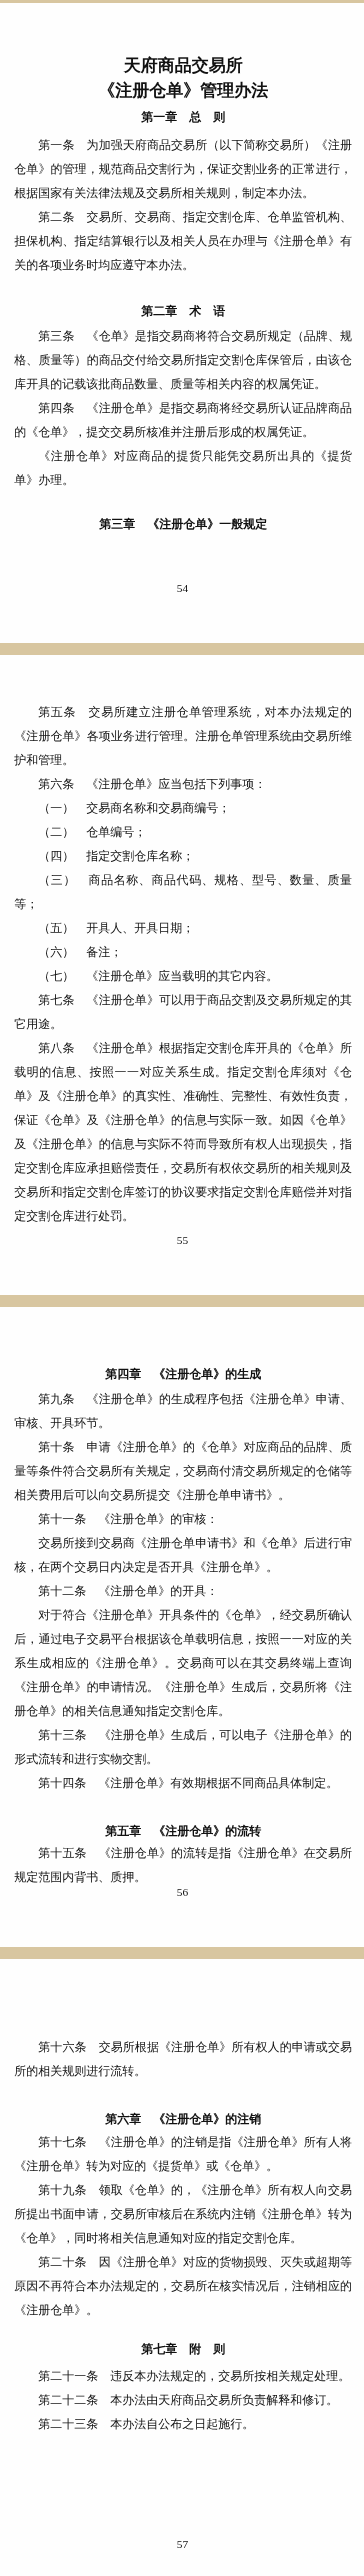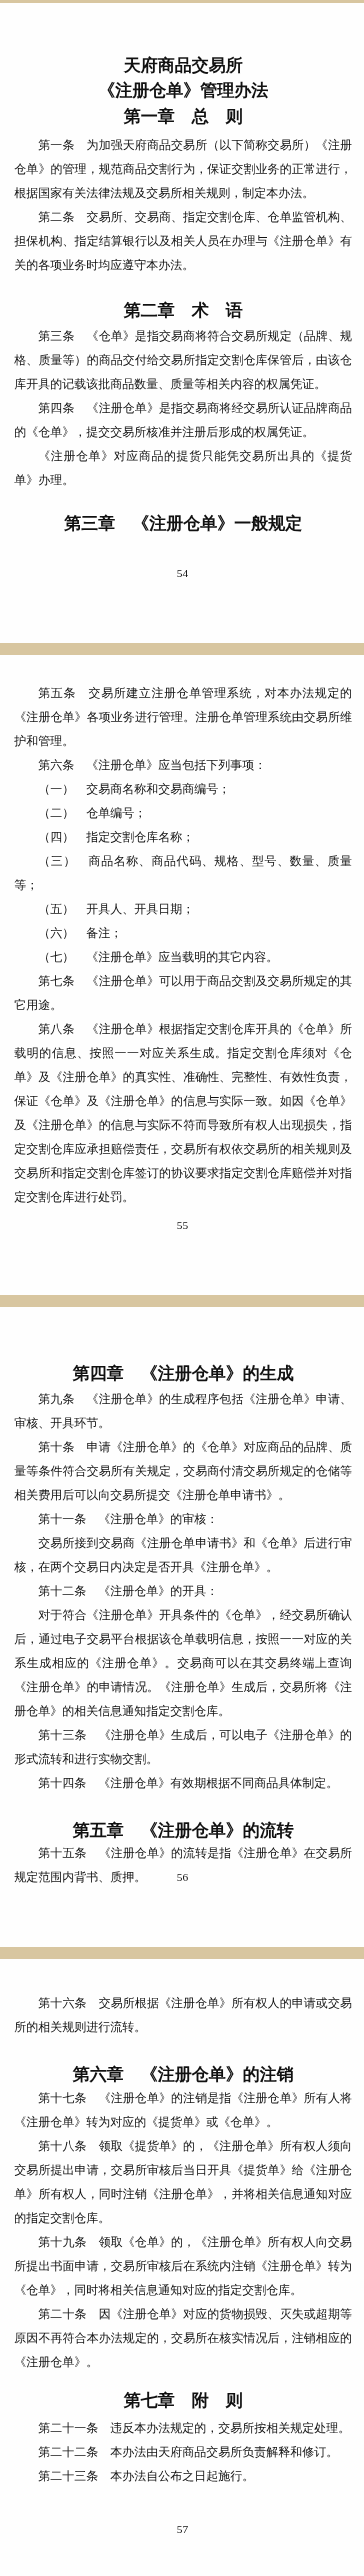--- a/index.html
+++ b/index.html
@@ -33,48 +33,48 @@
   .doc-title {
     margin: 0;
     font-size: 17px;
     font-weight: bold;
     line-height: 24.6px;
     text-align: center;
     letter-spacing: 0px;
   }
   .chapter {
     margin: 0;
-    font-size: 17px;
+    font-size: 12px;
     font-weight: bold;
     line-height: 20.6px;
     text-align: center;
   }
   .para {
     margin: 0;
     font-size: 12px;
     line-height: 24px;
     text-align: justify;
     text-justify: inter-ideograph;
     text-indent: 2em;
     word-break: break-all;
   }
   .pagenum {
     position: absolute;
-    top: 558px;
+    top: 573px;
     left: 0;
     width: 100%;
     height: 24px;
     line-height: 24px;
     text-align: center;
     font-size: 11.4px;
   }
   .pad1 { padding-top: 51px; }
-  .pad2 { padding-top: 26px; }
+  .pad2 { padding-top: 26px; margin-top: 19px; }
   .pad3 { padding-top: 57px; }
-  .pad4 { padding-top: 32px; }
+  .pad4 { padding-top: 76px; }
 </style>
 </head>
 <body>
 
 <div class="canvas">
 
   <section class="page h-full">
     <div class="content pad1">
       <h1 class="doc-title">天府商品交易所</h1>
       <h1 class="doc-title">《注册仓单》管理办法</h1>
@@ -122,21 +122,20 @@
       <p class="para">第十五条　《注册仓单》的流转是指《注册仓单》在交易所规定范围内背书、质押。</p>
     </div>
     <div class="pagenum">56</div>
   </section>
 
   <section class="page h-last">
     <div class="content pad4">
       <p class="para">第十六条　交易所根据《注册仓单》所有权人的申请或交易所的相关规则进行流转。</p>
       <h2 class="chapter" style="margin-top:26px">第六章　《注册仓单》的注销</h2>
       <p class="para">第十七条　《注册仓单》的注销是指《注册仓单》所有人将《注册仓单》转为对应的《提货单》或《仓单》。</p>
-      <p class="para">第十八条　领取《提货单》的，《注册仓单》所有权人须向交易所提出申请，交易所审核后当日开具《提货单》给《注册仓单》所有权人，同时注销《注册仓单》，并将相关信息通知对应的指定交割仓库。</p>
       <p class="para">第十九条　领取《仓单》的，《注册仓单》所有权人向交易所提出书面申请，交易所审核后在系统内注销《注册仓单》转为《仓单》，同时将相关信息通知对应的指定交割仓库。</p>
       <p class="para">第二十条　因《注册仓单》对应的货物损毁、灭失或超期等原因不再符合本办法规定的，交易所在核实情况后，注销相应的《注册仓单》。</p>
       <h2 class="chapter" style="margin-top:17px">第七章　附　则</h2>
       <p class="para" style="margin-top:4.6px">第二十一条　违反本办法规定的，交易所按相关规定处理。</p>
       <p class="para">第二十二条　本办法由天府商品交易所负责解释和修订。</p>
       <p class="para">第二十三条　本办法自公布之日起施行。</p>
     </div>
     <div class="pagenum">57</div>
   </section>
 

